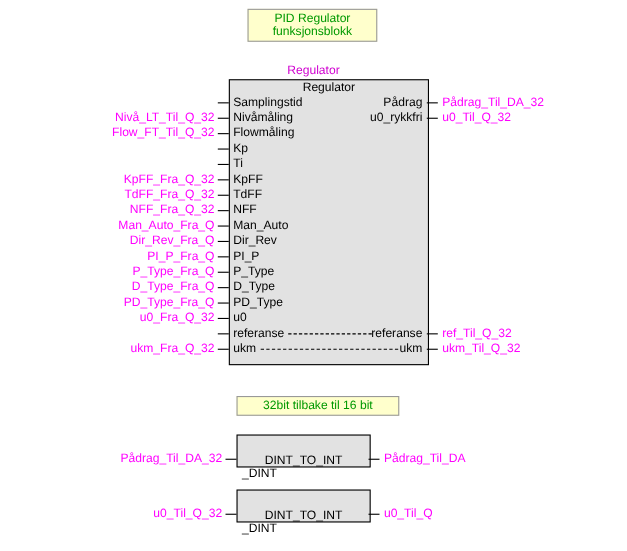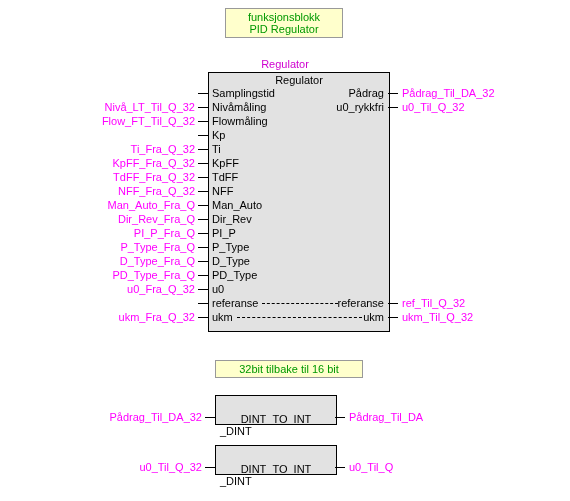--- a/index.html
+++ b/index.html
@@ -93,22 +93,22 @@
   .conv-port {
     font-size: 11px;
     text-align: left;
     padding-left: 4px;
   }
 </style>
 </head>
 <body>
 
 <div class="title-box" style="left:225px; top:8px; width:100px;">
+  <div>PID Regulator</div>
   <div>funksjonsblokk</div>
-  <div>PID Regulator</div>
 </div>
 
 <div class="fb-label" style="top:58px; left:0;">Regulator</div>
 
 <div class="block" style="left:208px; top:72px; width:180px; height:258px;">
   <div class="block-header">Regulator</div>
 </div>
 
 <div class="port-row" style="top:86px;">
   <span class="stub" style="left:198px;"></span>
@@ -128,21 +128,20 @@
 <div class="port-row" style="top:114px;">
   <span class="ext-label left" style="left:0; width:195px;">Flow_FT_Til_Q_32</span>
   <span class="stub" style="left:198px;"></span>
   <span class="port-in" style="left:212px;">Flowmåling</span>
 </div>
 <div class="port-row" style="top:128px;">
   <span class="stub" style="left:198px;"></span>
   <span class="port-in" style="left:212px;">Kp</span>
 </div>
 <div class="port-row" style="top:142px;">
-  <span class="ext-label left" style="left:0; width:195px;">Ti_Fra_Q_32</span>
   <span class="stub" style="left:198px;"></span>
   <span class="port-in" style="left:212px;">Ti</span>
 </div>
 <div class="port-row" style="top:156px;">
   <span class="ext-label left" style="left:0; width:195px;">KpFF_Fra_Q_32</span>
   <span class="stub" style="left:198px;"></span>
   <span class="port-in" style="left:212px;">KpFF</span>
 </div>
 <div class="port-row" style="top:170px;">
   <span class="ext-label left" style="left:0; width:195px;">TdFF_Fra_Q_32</span>

